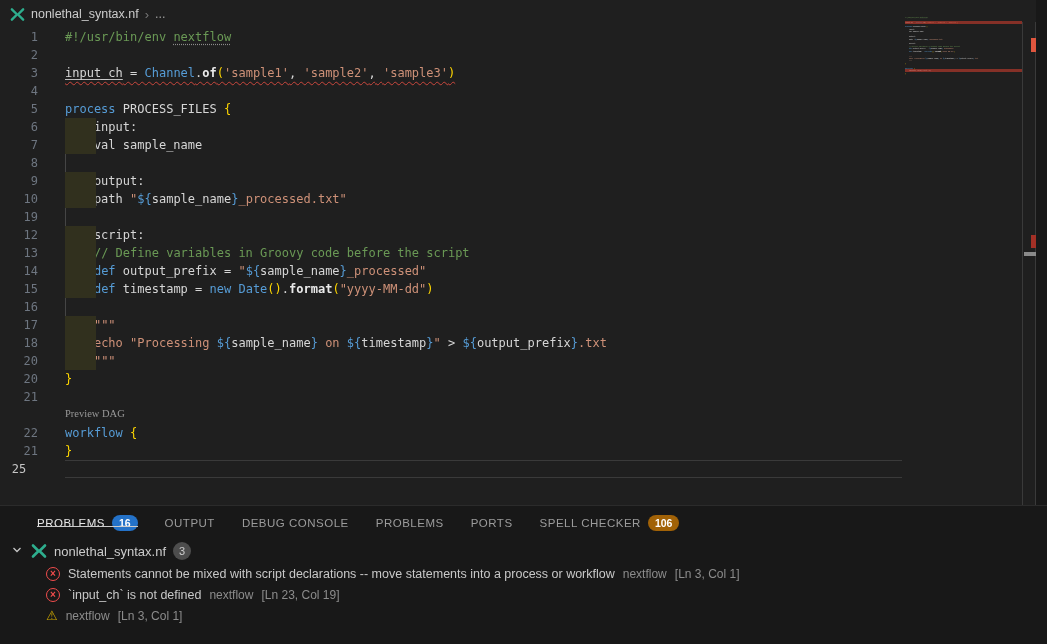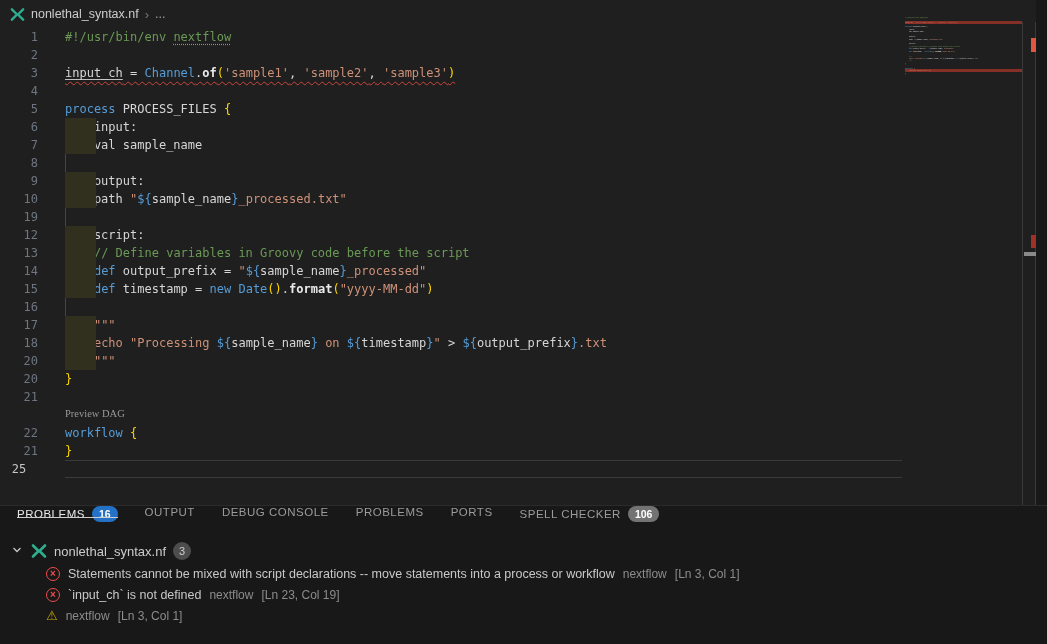--- a/index.html
+++ b/index.html
@@ -46,22 +46,22 @@
   .mini-inner { transform:scale(0.135); transform-origin:0 0; width:800px; }
   .mini-inner .cl { padding-left:0; }
   .mini-err { position:absolute; left:0; width:117px; height:3px; background:rgba(201,60,45,0.6); }
   .ruler { position:absolute; left:1022px; top:22px; width:14px; height:483px;
            border-left:1px solid #3A3A3A; border-right:1px solid #3A3A3A; }
   .ruler-marker { position:absolute; }
 
   
   .panel { position:absolute; top:505px; left:0; width:1047px; height:139px; background:#181818;
            border-top:1px solid #2B2B2B; }
-  .ptabs { display:flex; align-items:flex-start; height:33px; padding-left:17px;
-           font-size:11.5px; letter-spacing:0.5px; color:#9B9B9B; }
+  .ptabs { display:flex; align-items:center; height:33px; padding-left:17px;
+           font-size:11.5px; letter-spacing:0.5px; color:#9B9B9B;margin-left:20px; }
   .ptab { position:relative; display:flex; align-items:center; gap:7px; margin-right:27px; cursor:pointer; }
   .ptab.active { color:#E7E7E7; }
   .ptab.active::after { content:""; position:absolute; left:0; right:0; bottom:4px; height:1px; background:#CCCCCC; }
   .badge { color:#FFFFFF; border-radius:10px; padding:2px 7px 2px; font-size:10.5px; letter-spacing:0;
            font-weight:bold; }
   .prow-file { display:flex; align-items:center; gap:7px; padding-left:10px; height:24px;
                color:#CCCCCC; font-size:13px; }
   .gbadge { background:#4D4D4D; color:#CCCCCC; border-radius:9px; min-width:18px; height:18px;
             line-height:18px; text-align:center; font-size:11px; padding:0 4px; }
   .prob { display:flex; align-items:center; gap:8px; padding-left:46px; height:21px;
@@ -165,21 +165,21 @@
         <span>DEBUG CONSOLE</span>
       </div>
       <div class="ptab">
         <span>PROBLEMS</span>
       </div>
       <div class="ptab">
         <span>PORTS</span>
       </div>
       <div class="ptab">
         <span>SPELL CHECKER</span>
-        <span class="badge" style="background: #737373;">106</span>
+        <span class="badge" style="background: #a16207;">106</span>
       </div>
     </div>
   <div class="prow-file">
     <span>
       <svg width="14" height="14" viewBox="0 0 14 14">
           <path d="M3.5 5 L7 8.5 L10.5 5" fill="none" stroke="#C5C5C5" stroke-width="1.3"></path>
         </svg>
     </span>
     <span class="nf-ic">
       <svg width="16" height="16" viewBox="0 0 16 16">

